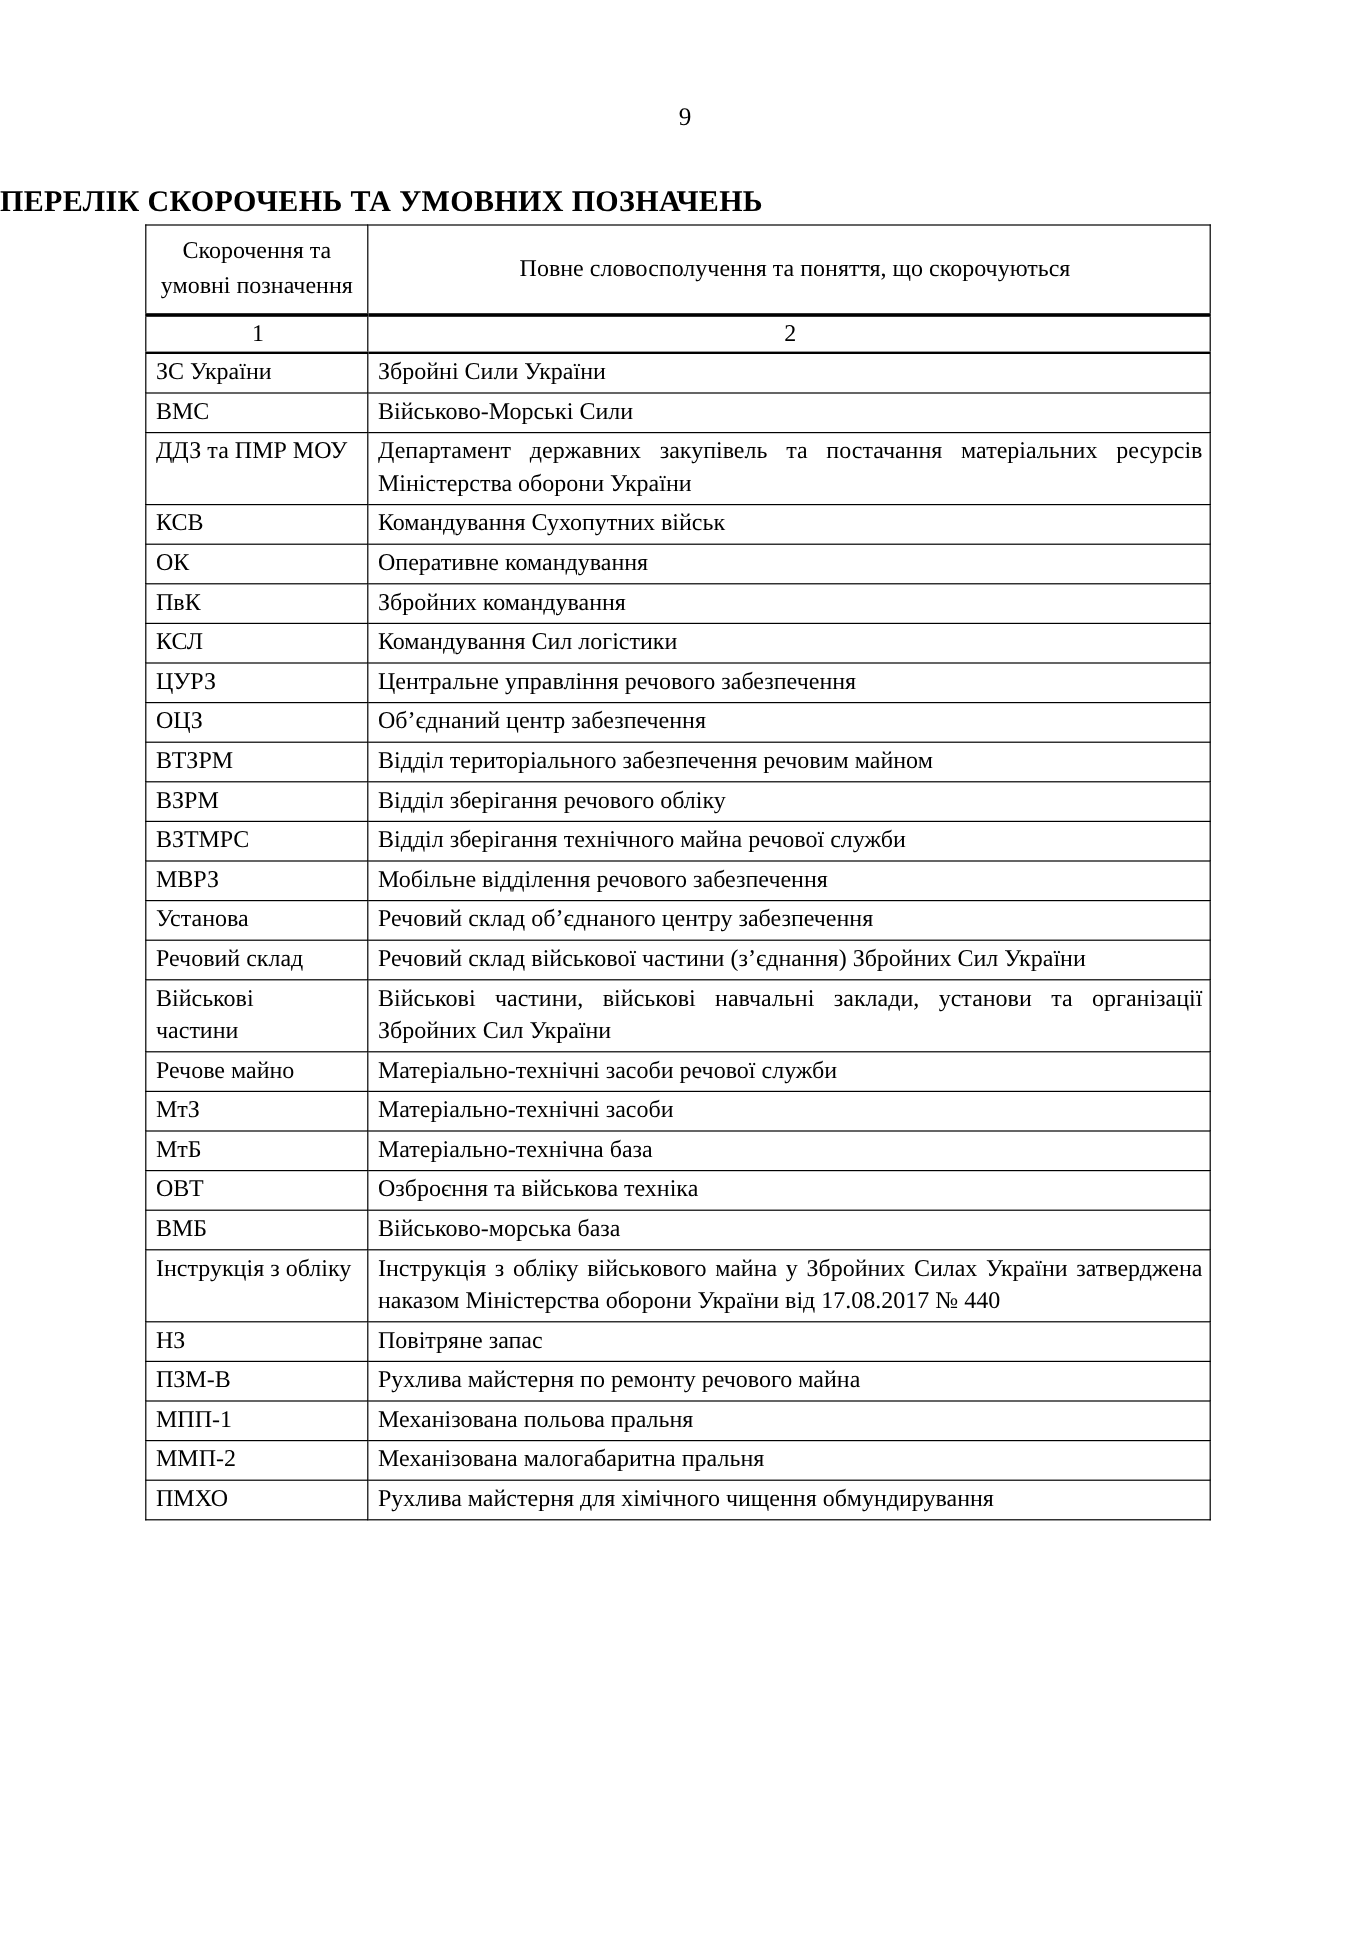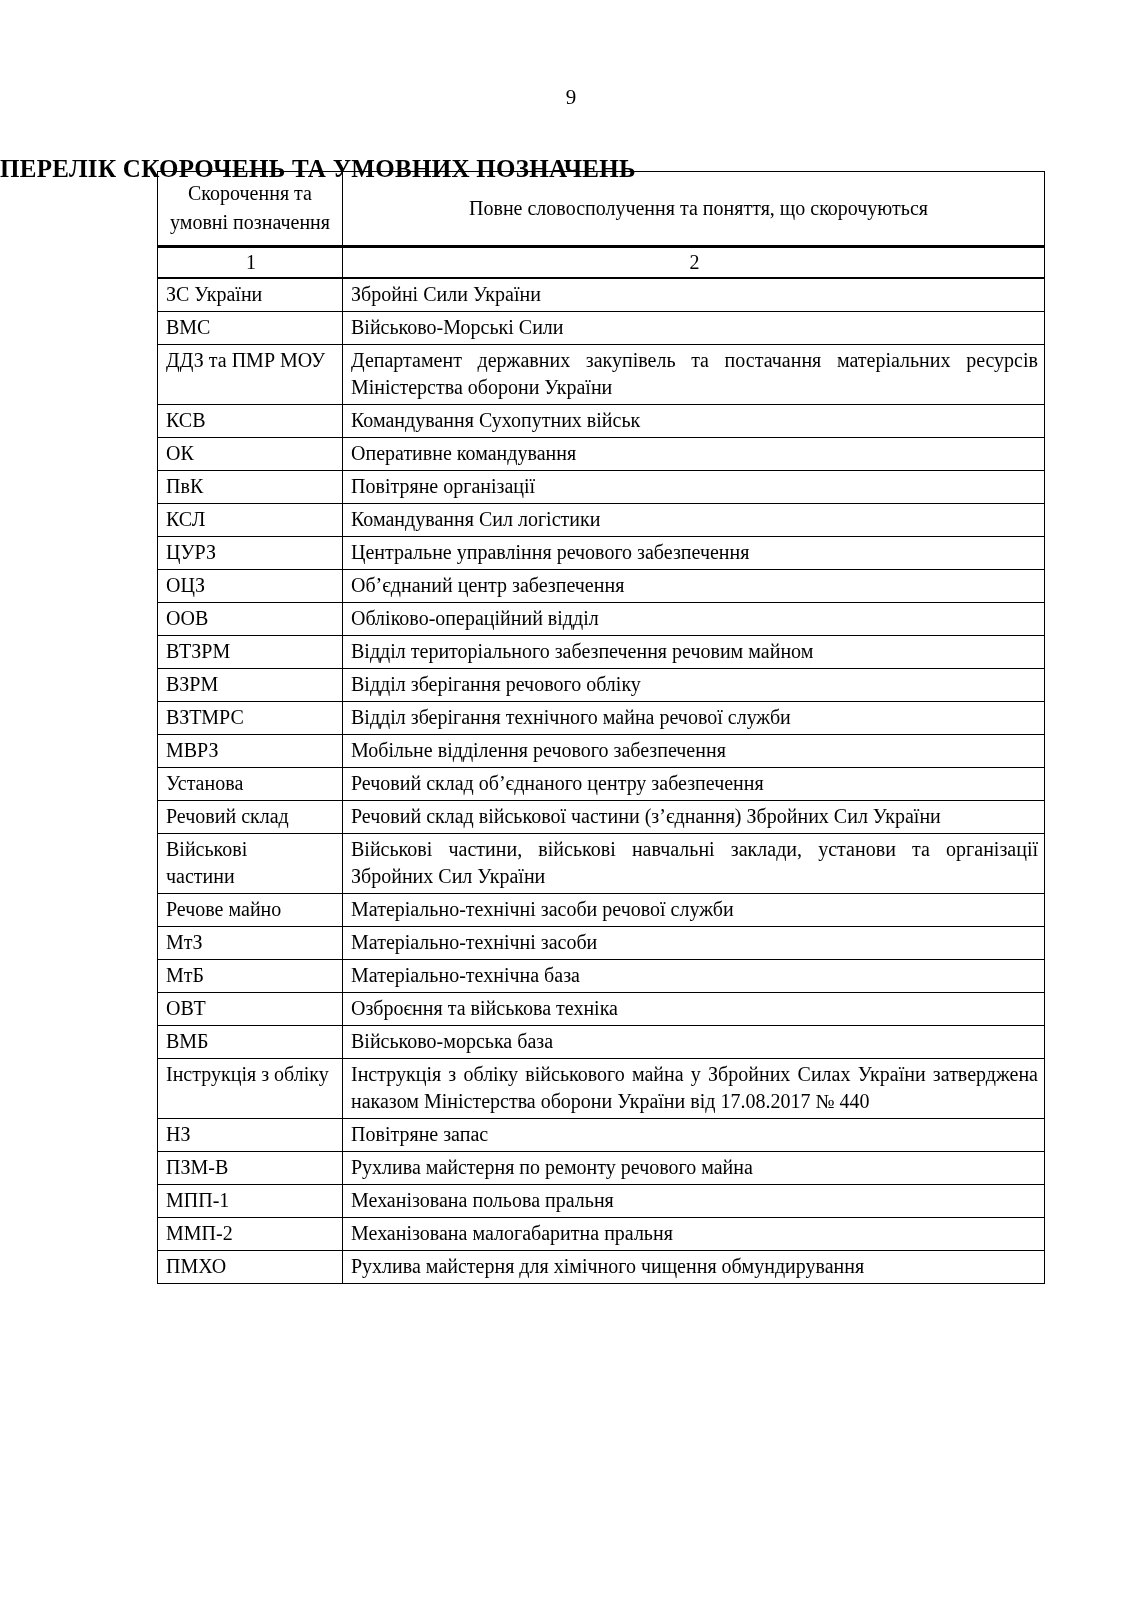--- a/index.html
+++ b/index.html
@@ -44,27 +44,26 @@
     width: 1142px;
     font-size: 25px;
     line-height: 32px;
     font-weight: bold;
     letter-spacing: 0.3px;
   }
 
   
   .abbr-table {
     position: absolute;
-    top: 171px;
+    top: 187px;
     left: 121px;
     width: 887px;
     border-collapse: collapse;
     table-layout: fixed;
     font-size: 20px;
-    margin-left: 36px;
   }
   .abbr-table col.c1 { width: 185px; }
   .abbr-table col.c2 { width: 702px; }
 
   .abbr-table td {
     border: 1.6px solid #000000;
     padding: 2px 6px 3px 8px;
     vertical-align: top;
     line-height: 27px;
     font-size: 20px;
@@ -153,37 +152,33 @@
         <tr>
           <td class="abbr-cell">КСВ</td>
           <td class="full-cell">Командування Сухопутних військ</td>
         </tr>
         <tr>
           <td class="abbr-cell">ОК</td>
           <td class="full-cell">Оперативне командування</td>
         </tr>
         <tr>
           <td class="abbr-cell">ПвК</td>
-          <td class="full-cell">Повітряне організації</td>
+          <td class="full-cell">Збройних командування</td>
         </tr>
         <tr>
           <td class="abbr-cell">КСЛ</td>
           <td class="full-cell">Командування Сил логістики</td>
         </tr>
         <tr>
           <td class="abbr-cell">ЦУРЗ</td>
           <td class="full-cell">Центральне управління речового забезпечення</td>
         </tr>
         <tr>
           <td class="abbr-cell">ОЦЗ</td>
           <td class="full-cell">Об’єднаний центр забезпечення</td>
-        </tr>
-        <tr>
-          <td class="abbr-cell">ООВ</td>
-          <td class="full-cell">Обліково-операційний відділ</td>
         </tr>
         <tr>
           <td class="abbr-cell">ВТЗРМ</td>
           <td class="full-cell">Відділ територіального забезпечення речовим майном</td>
         </tr>
         <tr>
           <td class="abbr-cell">ВЗРМ</td>
           <td class="full-cell">Відділ зберігання речового обліку</td>
         </tr>
         <tr>

